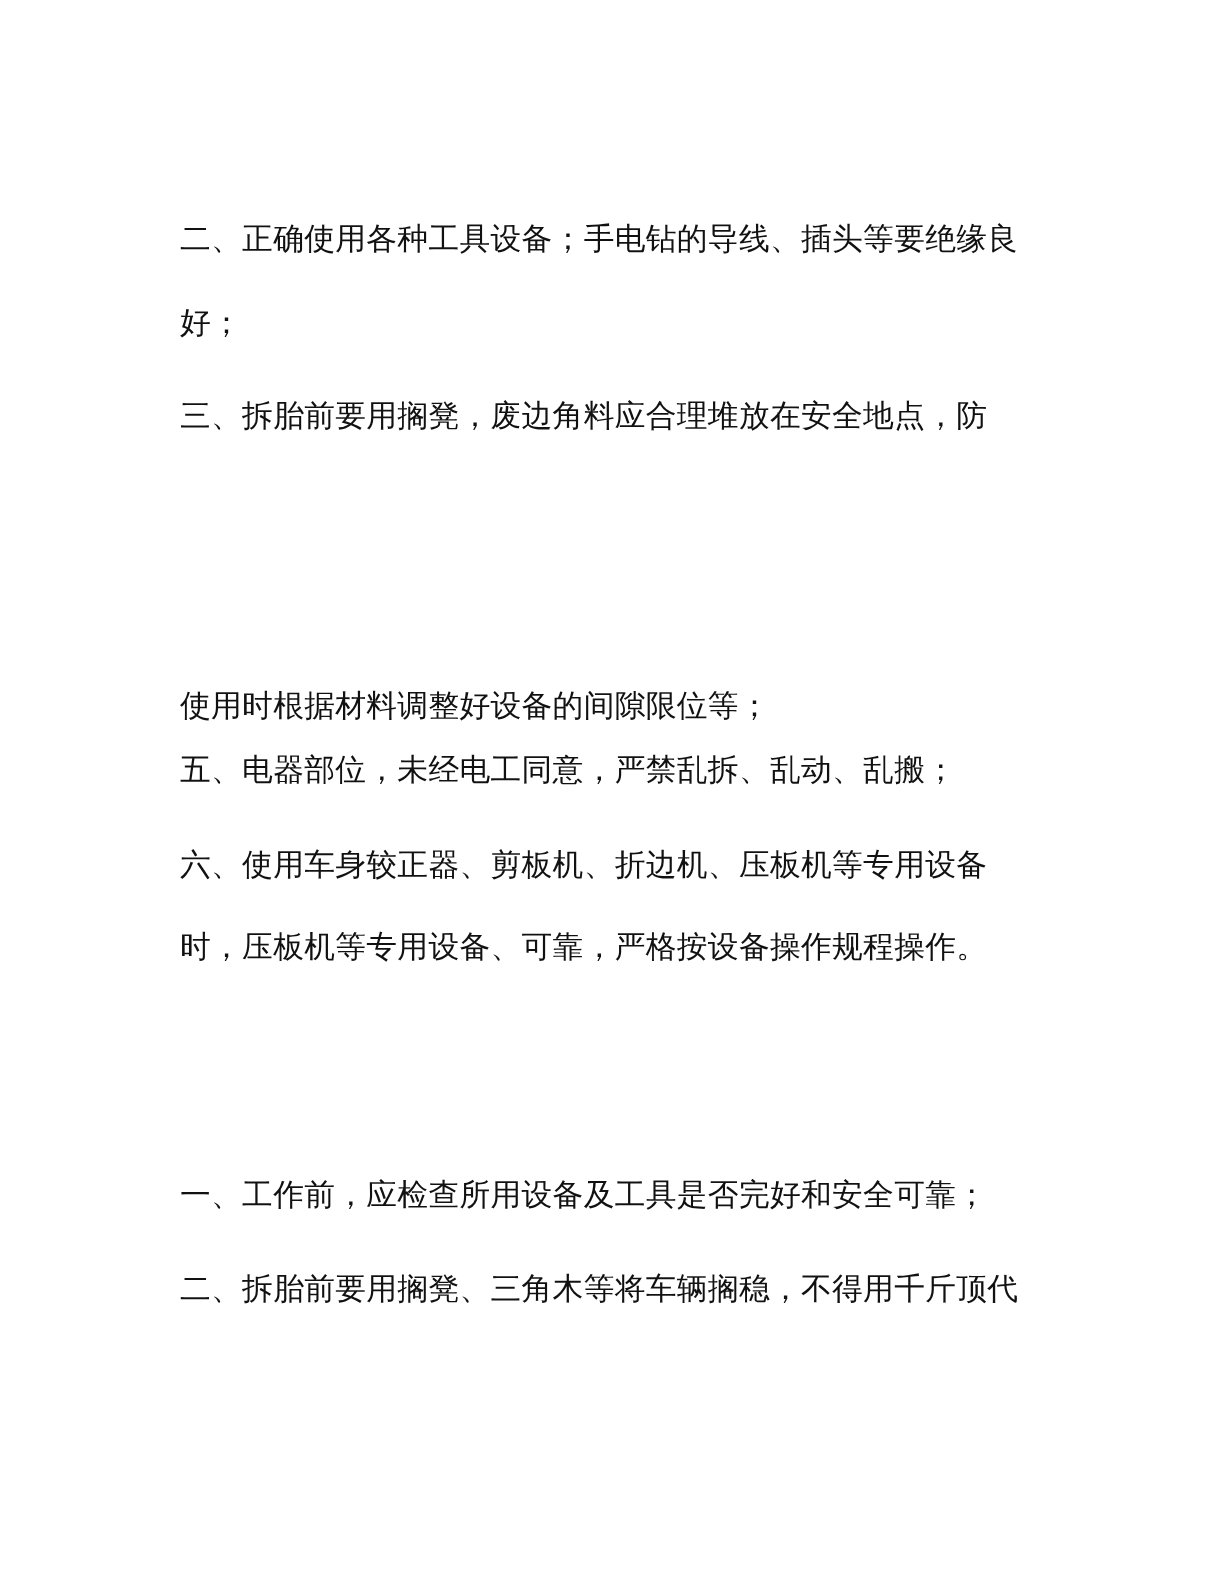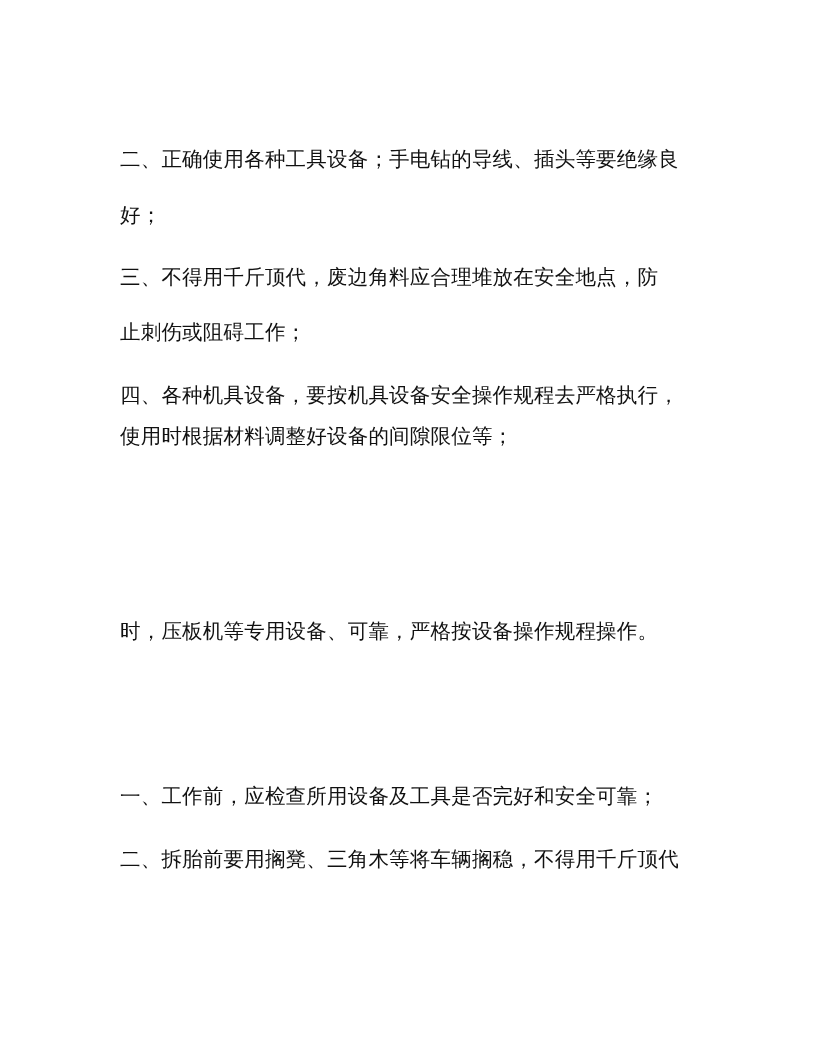--- a/index.html
+++ b/index.html
@@ -32,26 +32,26 @@
       letter-spacing: 0.2px;
     }
   </style>
 </head>
 <body>
 
 <div class="page">
   <div class="line" style="top:99px">二、正确使用各种工具设备；手电钻的导线、插头等要绝缘良</div>
   <div class="line" style="top:155px">好；</div>
 
-  <div class="line" style="top:217px">三、不得用千斤顶代，废边角料应合理堆放在安全地点，防</div>
-  <div class="line" style="top:272px">止刺伤或阻碍工作；</div>
+  <div class="line" style="top:217px">三、拆胎前要用搁凳，废边角料应合理堆放在安全地点，防</div>
 
-  <div class="line" style="top:335px">四、各种机具设备，要按机具设备安全操作规程去严格执行，</div>
-  <div class="line" style="top:376px">使用时根据材料调整好设备的间隙限位等；</div>
+  <div class="line" style="top:410px">使用时根据材料调整好设备的间隙限位等；</div>
 
+  <div class="line" style="top:453px">五、电器部位，未经电工同意，严禁乱拆、乱动、乱搬；</div>
 
+  <div class="line" style="top:516px">六、使用车身较正器、剪板机、折边机、压板机等专用设备</div>
   <div class="line" style="top:571px">时，压板机等专用设备、可靠，严格按设备操作规程操作。</div>
 
 
   <div class="line" style="top:736px">一、工作前，应检查所用设备及工具是否完好和安全可靠；</div>
 
   <div class="line" style="top:799px">二、拆胎前要用搁凳、三角木等将车辆搁稳，不得用千斤顶代</div>
 </div>
 
 </body></html>

